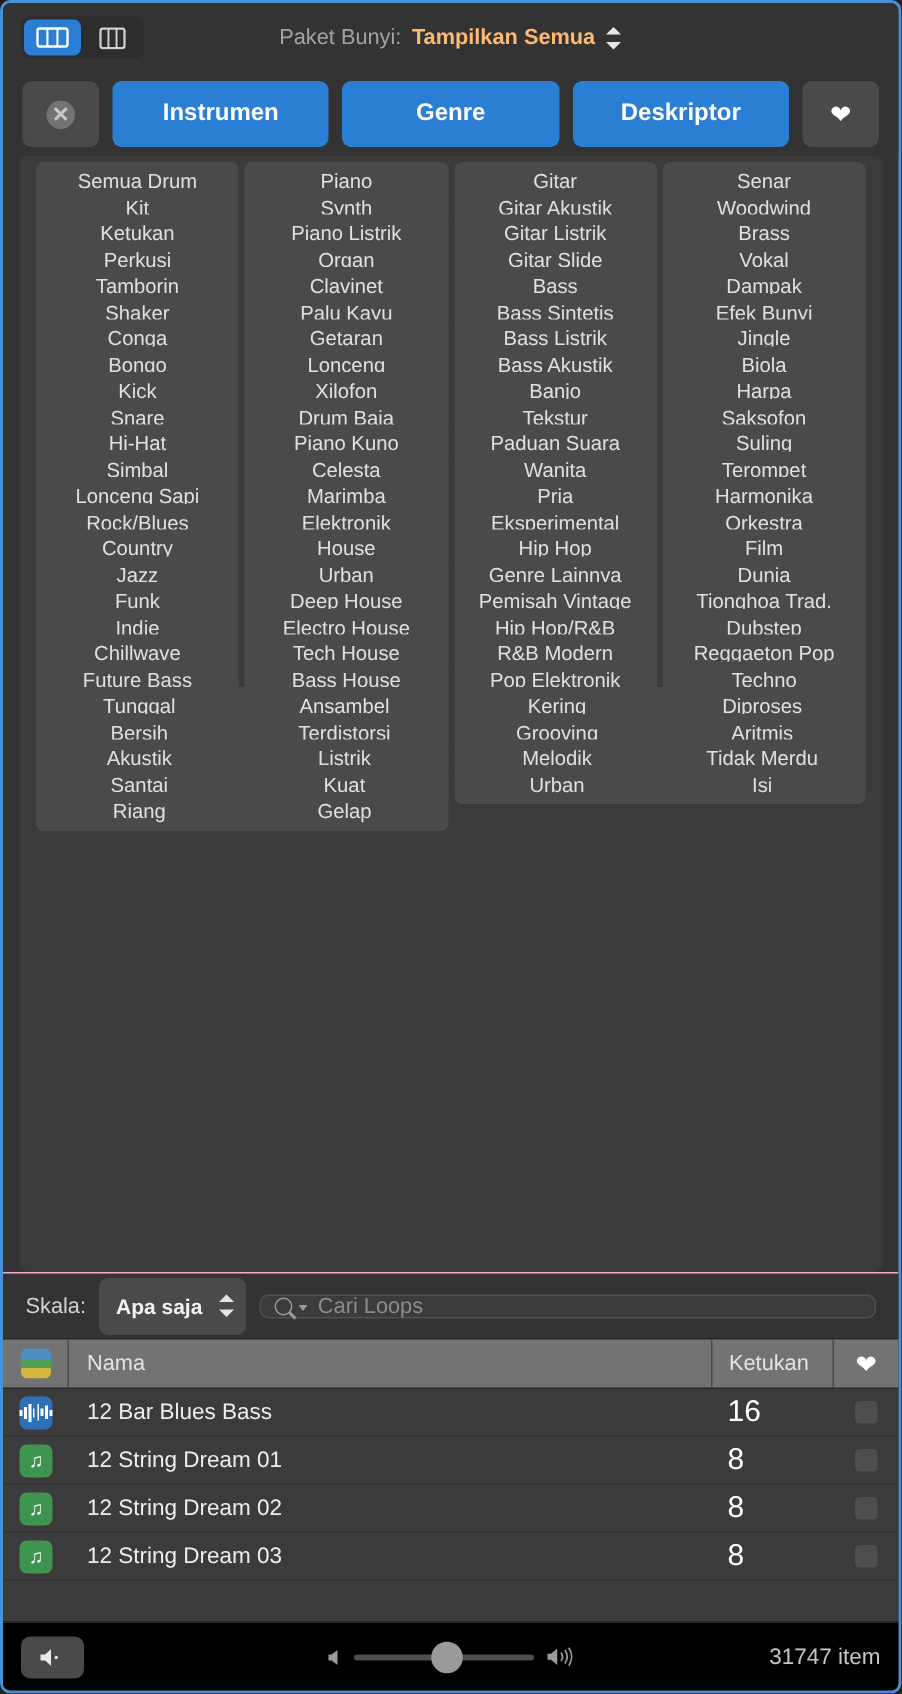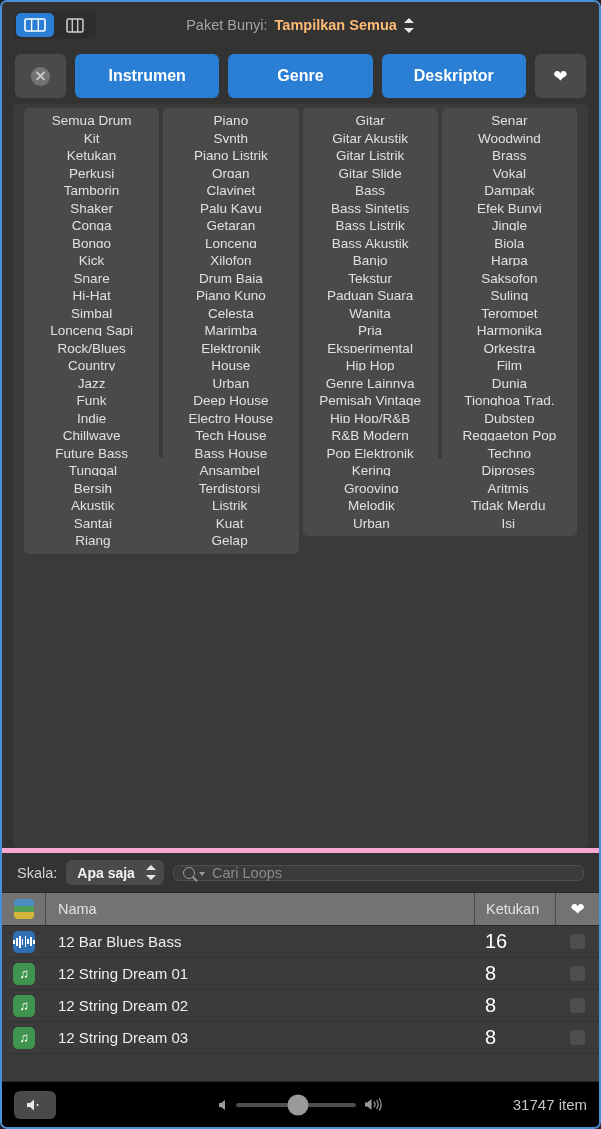--- a/index.html
+++ b/index.html
@@ -159,27 +159,27 @@
   }
   .cell.wide span { flex: 1 1 0; text-align: center; }
 
   
   .scalerow {
     flex: 0 0 44px;
     display: flex; align-items: center;
     gap: 9px;
     padding: 0 15px;
     background: #333333;
-    border-top: 5px solid #f9a8d4;
+    border-top: 1px solid #f9a8d4;
   }
   .scale-label { color: #d2d2d2; font-size: 14.5px; }
   .scale-select {
     background: #4a4a4a;
     border-radius: 6px;
-    height: 25px;
+    height: 38px;
     display: flex; align-items: center;
     padding: 0 7px 0 11px;
     gap: 11px;
     color: #f2f2f2;
     font-size: 14px;
     font-weight: 600;
   }
   .search-field {
     flex: 1 1 auto;
     height: 16px;

